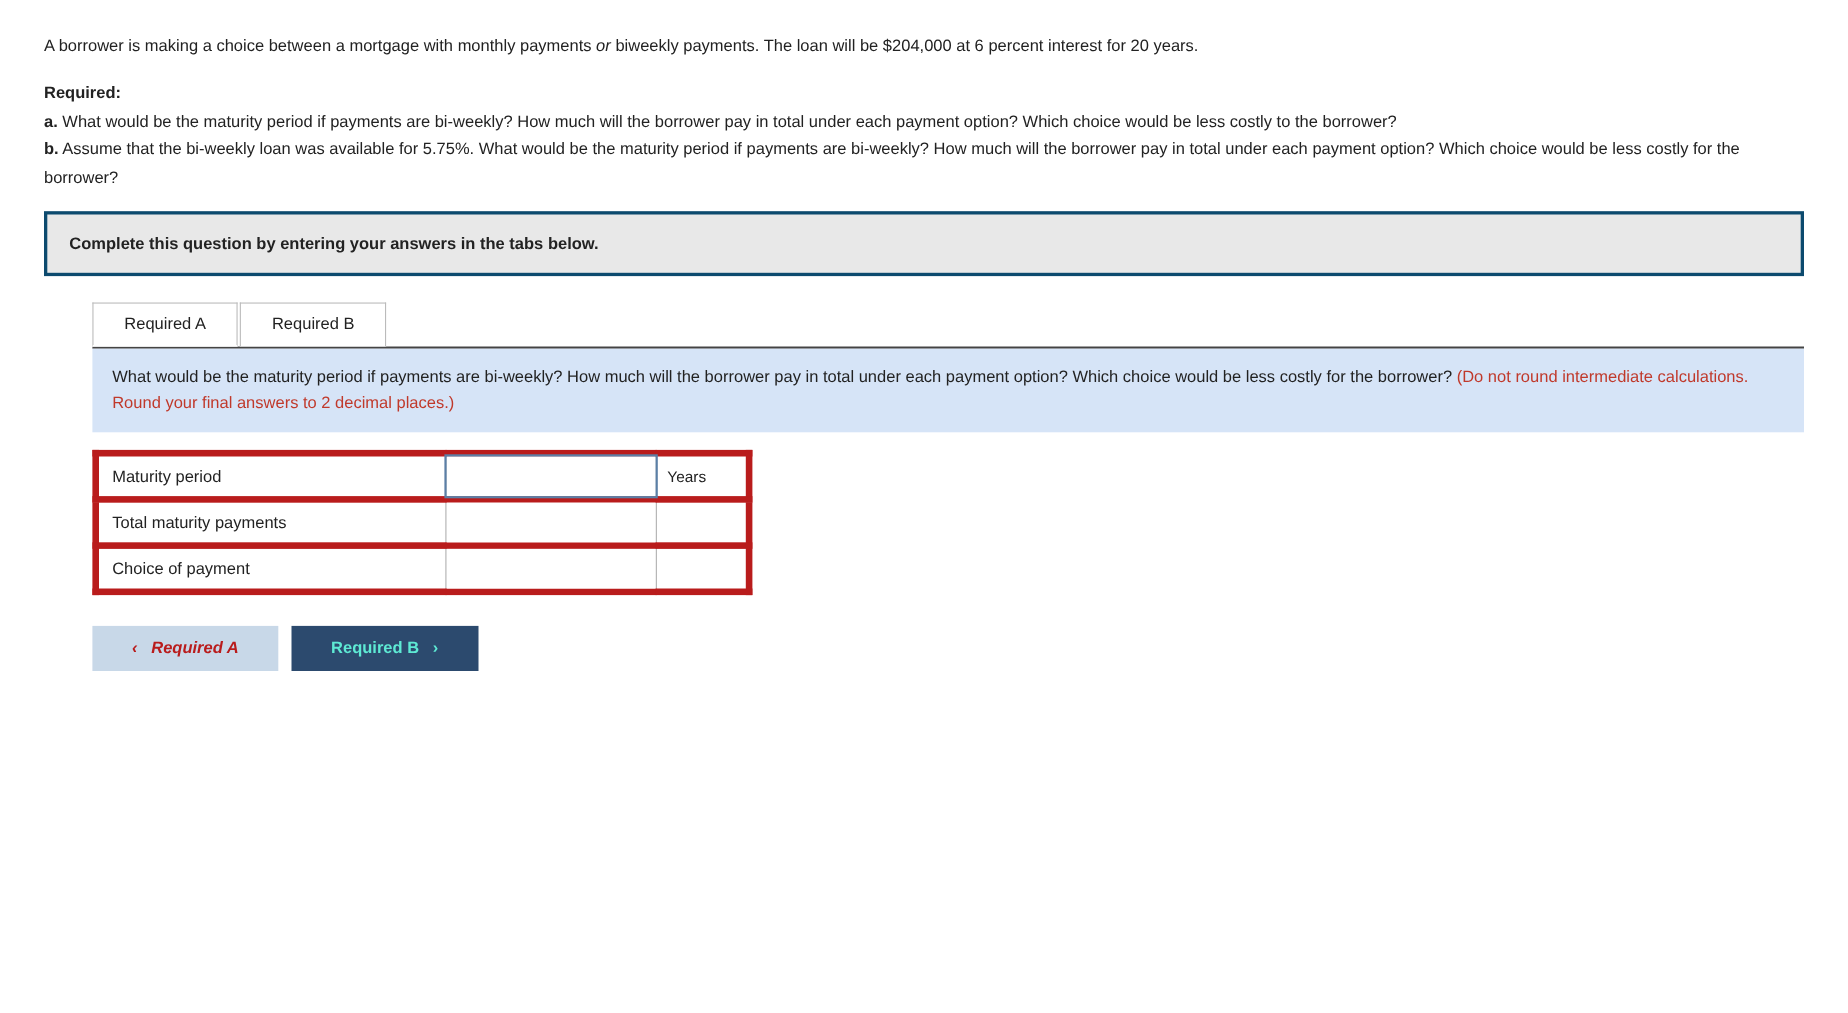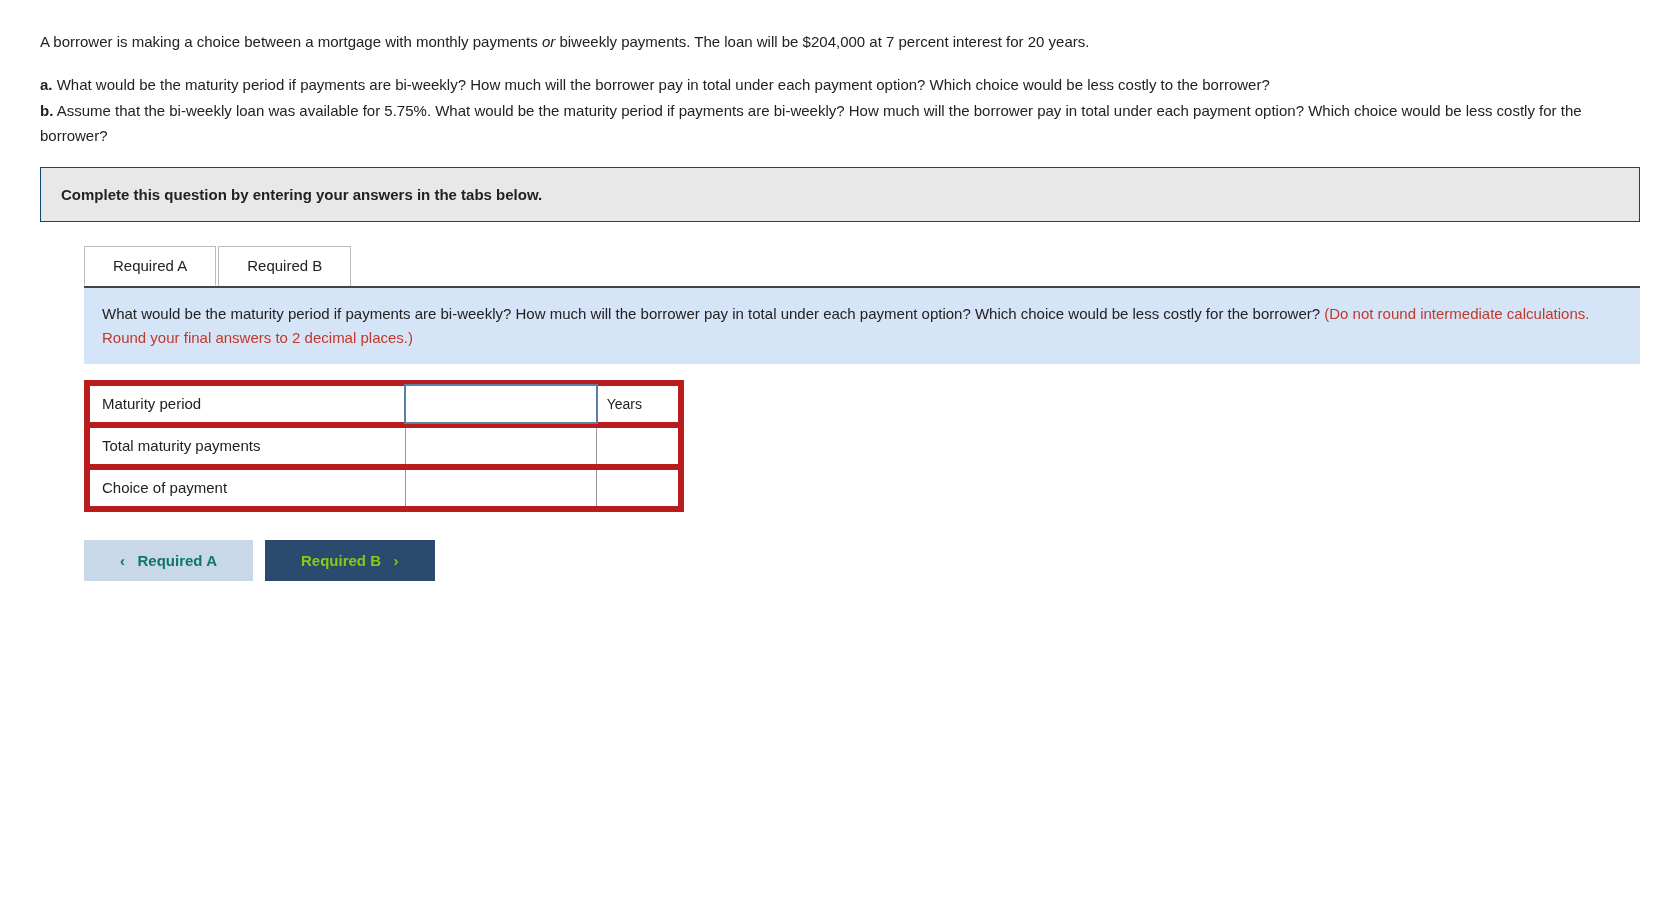--- a/index.html
+++ b/index.html
@@ -21,21 +21,21 @@
       line-height: 1.7;
     }
     .required-section .req-title {
       font-weight: bold;
     }
     .required-section .req-label {
       font-weight: bold;
     }
     .instruction-box {
       background: #e8e8e8;
-      border: 1px solid #0c4a6e;
+      border: 3px solid #0c4a6e;
       padding: 18px 20px;
       margin-bottom: 24px;
       font-weight: bold;
       font-size: 15px;
     }
     .tabs-container {
       margin-bottom: 0;
       padding-left: 44px;
     }
     .tabs-header {
@@ -125,35 +125,37 @@
     }
     .nav-btn {
       padding: 12px 36px;
       font-size: 15px;
       font-weight: bold;
       border: none;
       cursor: pointer;
     }
     .nav-btn.prev {
       background: #c8d8e8;
-      color: #0f766e;
+      color: #b91c1c;
+      font-style: italic;
     }
     .nav-btn.next {
       background: #2c4a6e;
-      color: #84cc16;
+      color: #5eead4;
     }
   </style>
 </head>
 <body>
 
 <p class="intro-text">
-  <span>A borrower is making a choice between a mortgage with monthly payments </span><em>or</em><span> biweekly payments. The loan will be $204,000 at 7 percent interest for 20 years.</span>
+  <span>A borrower is making a choice between a mortgage with monthly payments </span><em>or</em><span> biweekly payments. The loan will be $204,000 at 6 percent interest for 20 years.</span>
 </p>
 
 <div class="required-section">
+  <p><span class="req-title">Required:</span></p>
   <p>
     <span class="req-label">a.</span><span> What would be the maturity period if payments are bi-weekly? How much will the borrower pay in total under each payment option? Which choice would be less costly to the borrower?</span>
   </p>
   <p>
     <span class="req-label">b.</span><span> Assume that the bi-weekly loan was available for 5.75%. What would be the maturity period if payments are bi-weekly? How much will the borrower pay in total under each payment option? Which choice would be less costly for the borrower?</span>
   </p>
 </div>
 
 <div class="instruction-box">
   <span>Complete this question by entering your answers in the tabs below.</span>

